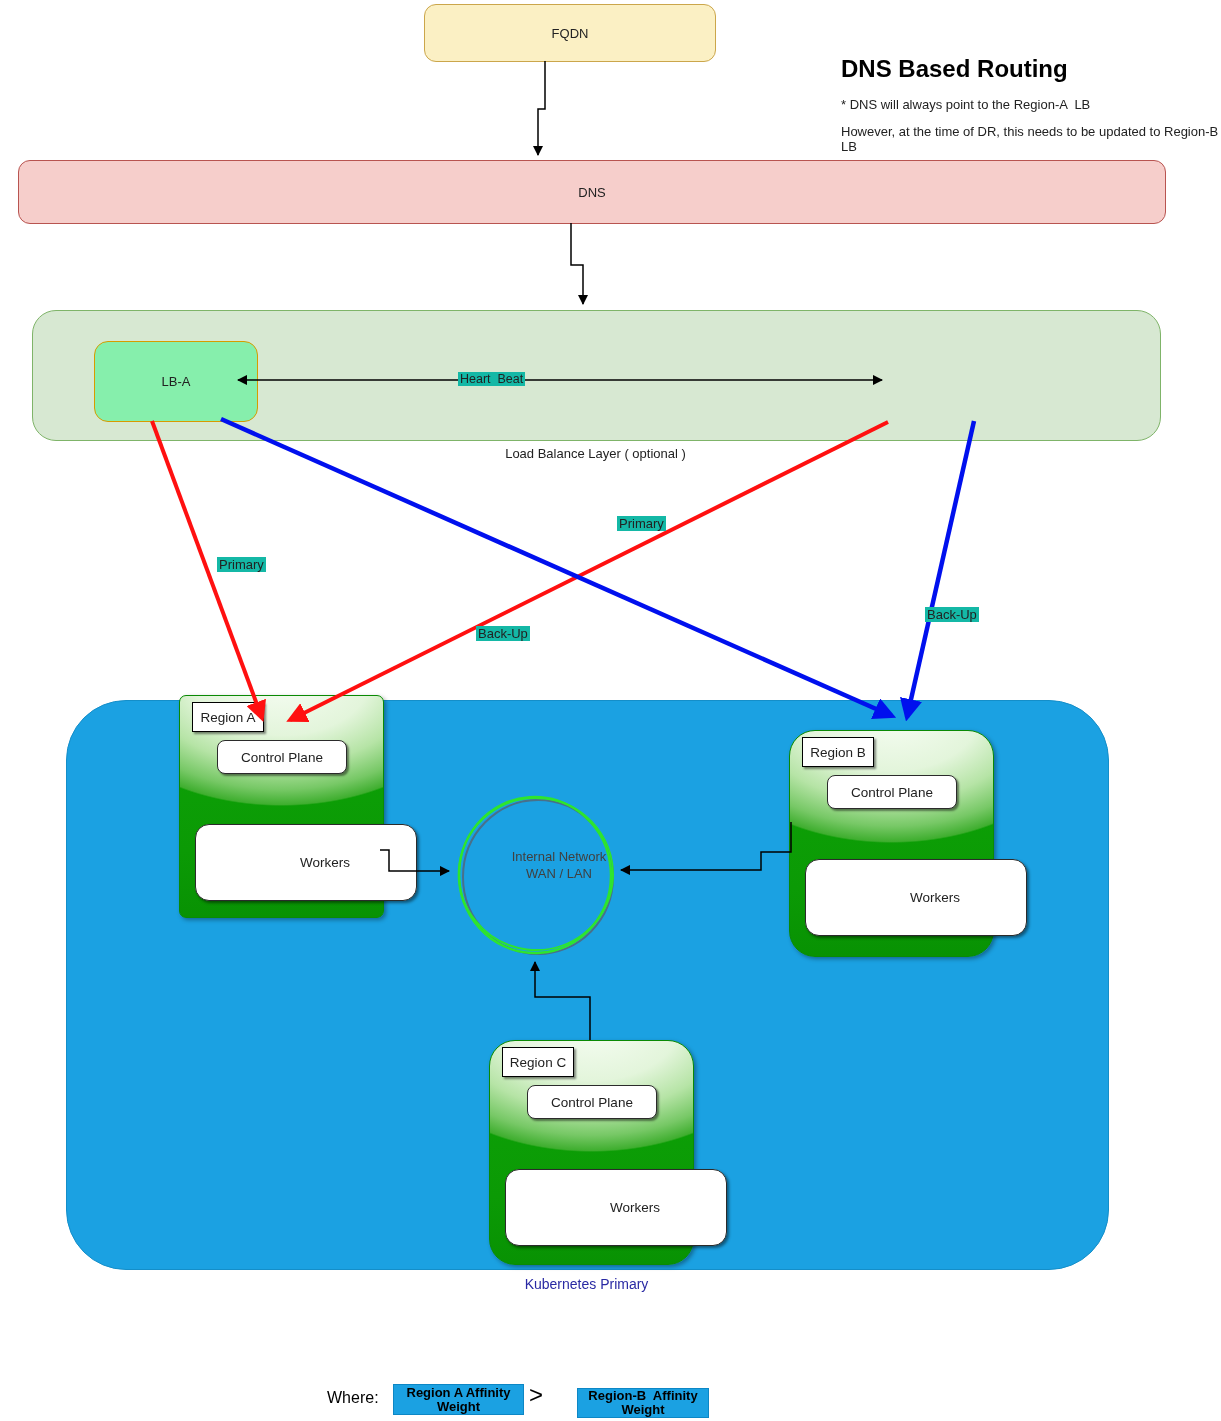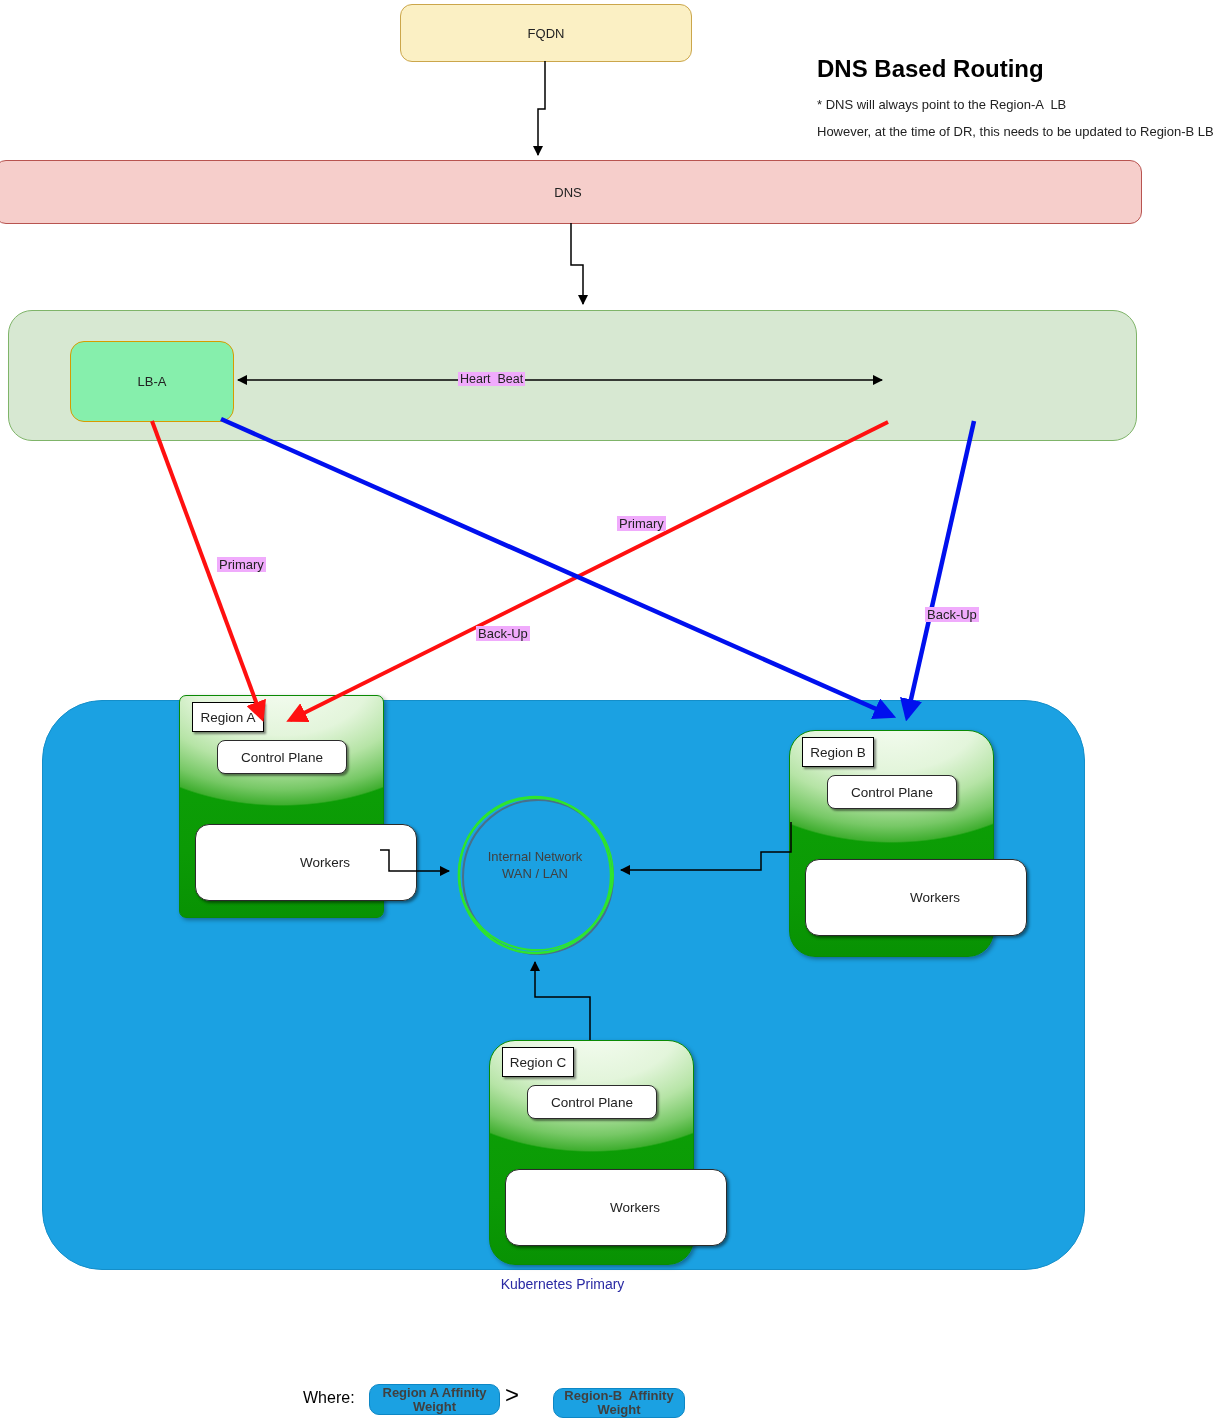--- a/index.html
+++ b/index.html
@@ -1,18 +1,18 @@
 <!DOCTYPE html>
 <html><head>
 <meta charset="utf-8">
 <style>
   html,body{margin:0;padding:0;background:#fff;}
   #canvas{position:relative;width:1221px;height:1421px;background:#fff;
           font-family:"Liberation Sans",sans-serif;color:#222;overflow:hidden;}
-  .abs{position:absolute;}
+  .abs{position:absolute;margin-left:24px;}
   .ctr{display:flex;align-items:center;justify-content:center;text-align:center;}
   .ws-pre{white-space:pre;}
 
   
   .fqdn{left:400px;top:4px;width:290px;height:56px;background:#FBF0C4;border:1px solid #CBA64B;border-radius:12px;font-size:13px;}
   .dns{left:-6px;top:160px;width:1146px;height:62px;background:#F6CECB;border:1px solid #B85450;border-radius:12px;font-size:13px;}
   .lb-layer{left:8px;top:310px;width:1127px;height:129px;background:#D7E8D2;border:1px solid #7FB469;border-radius:24px;}
   .lb{background:#86efac;border:1px solid #D79B00;border-radius:14px;font-size:13px;}
   .lb-a{left:70px;top:341px;width:162px;height:79px;}
   .lb-b{left:890px;top:340px;width:158px;height:80px;}
@@ -40,30 +40,30 @@
     box-shadow:2px 2px 2px rgba(0,0,0,.45);display:flex;align-items:center;justify-content:center;font-size:13.5px;}
   .control-plane{position:absolute;top:44px;left:37px;width:128px;height:32px;background:#fff;border:1px solid #2b2b2b;border-radius:8px;
     box-shadow:2px 2px 2px rgba(0,0,0,.45);display:flex;align-items:center;justify-content:center;font-size:13.5px;}
   .workers{position:absolute;top:128px;left:15px;width:182px;height:75px;background:#fff;border:1px solid #2b2b2b;border-radius:14px;
     box-shadow:2px 2px 3px rgba(0,0,0,.45);display:flex;align-items:center;justify-content:center;font-size:13.5px;padding-left:38px;}
 
   
   .net-text{left:460px;top:848px;width:150px;text-align:center;font-size:13px;color:#404040;line-height:17px;}
 
   
-  .edge-label{position:absolute;background:#f0abfc;padding:0 2px;font-size:13px;}
+  .edge-label{position:absolute;background:#14b8a6;padding:0 2px;font-size:13px;}
   .hb-label{left:458px;top:372px;font-size:12.5px;}
   .lbl-primary-left{left:217px;top:557px;}
   .lbl-backup-left{left:476px;top:626px;}
   .lbl-primary-right{left:617px;top:516px;}
   .lbl-backup-right{left:925px;top:607px;}
 
   
   .legend-where{left:303px;top:1389px;font-size:16px;color:#000;}
-  .legend-box{background:#1BA1E2;border:1px solid #0d87c5;border-radius:10px;color:#404040;font-weight:bold;font-size:13px;line-height:14px;
+  .legend-box{background:#1BA1E2;border:1px solid #0d87c5;border-radius:0;color:#000000;font-weight:bold;font-size:13px;line-height:14px;
     display:flex;flex-direction:column;align-items:center;justify-content:center;}
   .legend-box-a{left:369px;top:1384px;width:129px;height:29px;}
   .legend-box-b{left:553px;top:1388px;width:130px;height:28px;}
   .legend-op{left:505px;top:1381px;font-size:24px;color:#000;}
 
   svg.overlay{position:absolute;left:0;top:0;width:1221px;height:1421px;pointer-events:none;}
   .conn{fill:none;stroke:#000;stroke-width:1.5px;}
   .arr-red{fill:none;stroke:#FF1010;stroke-width:4px;}
   .arr-blue{fill:none;stroke:#0010EE;stroke-width:4.5px;}
 </style>
@@ -79,20 +79,21 @@
   <div class="abs ctr dns">
       <span>DNS</span>
     </div>
 
   <div class="abs lb-layer"></div>
 
   <div class="abs ctr lb lb-a">
       <span>LB-A</span>
     </div>
 
+  <div class="abs lb-caption">Load Balance Layer ( optional )</div>
 
   <div class="abs title">DNS Based Routing</div>
   <div class="abs note1 ws-pre">* DNS will always point to the Region-A  LB</div>
   <div class="abs note2">However, at the time of DR, this needs to be updated to Region-B LB</div>
 
   <div class="abs cluster"></div>
 
   <div class="region-box region-a">
     <div class="region-label">Region A</div>
     <div class="control-plane">Control Plane</div>

